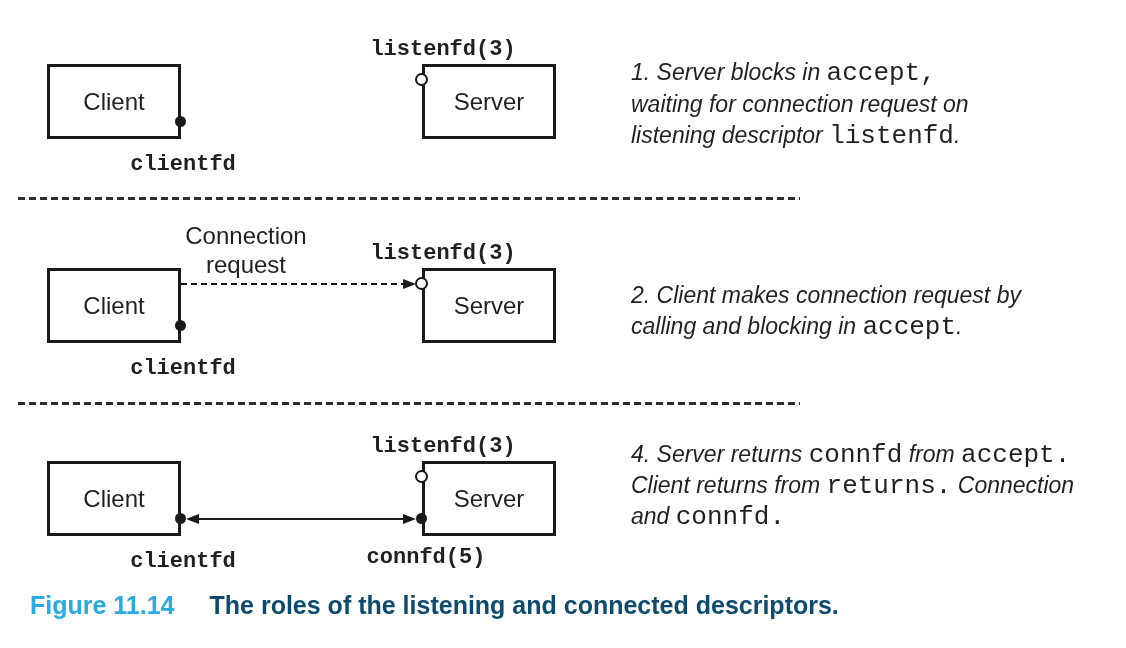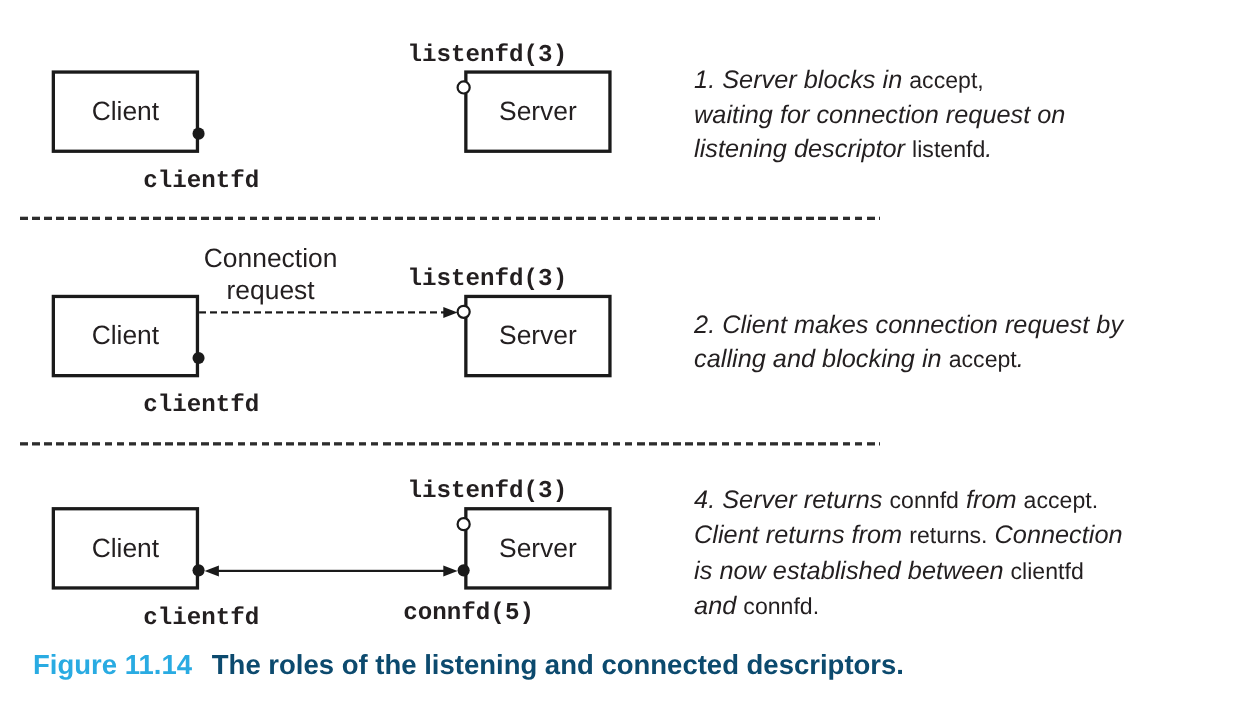--- a/index.html
+++ b/index.html
@@ -35,24 +35,24 @@
   .head-l{position:absolute;width:0;height:0;border-right:13px solid #1a1a1a;
           border-top:5px solid transparent;border-bottom:5px solid transparent;}
 
   
   .arrowlabel{position:absolute;left:171px;top:221px;width:150px;text-align:center;
               font-size:24px;line-height:29px;color:#231f20;}
 
   
   .note{position:absolute;left:631px;width:492px;font-style:italic;font-size:23px;
         line-height:31px;color:#231f20;}
-  .note .c{font-style:normal;font-family:Liberation Sans, sans-serif;font-size:21px;}
+  .note .c{font-style:normal;font-family:Liberation Mono, monospace;font-size:26px;}
 
   
-  .caption{position:absolute;left:30px;top:591px;display:flex;gap:18px;align-items:baseline;
+  .caption{position:absolute;left:30px;top:591px;display:flex;gap:35px;align-items:baseline;
            font-weight:bold;font-size:25px;}
   .cap-fig{color:#29abe2;white-space:nowrap;}
   .cap-title{color:#0c4a6e;white-space:nowrap;}
 </style>
 </head>
 <body>
 
 <div id="page">
 
   <div class="mono" style="left:368px;top:37px;">listenfd(3)</div>
@@ -110,21 +110,20 @@
   <div class="head-l" style="left:186px;top:514px;"></div>
   <div class="head-r" style="left:403px;top:514px;"></div>
   <div class="dot" style="left:175px;top:513px;"></div>
   <div class="dot" style="left:416px;top:513px;"></div>
   <div class="mono" style="left:108px;top:549px;">clientfd</div>
   <div class="mono" style="left:351px;top:545px;">connfd(5)</div>
 
   <div class="note" style="top:439px;line-height:30px;">
     <div><span class="i">4. Server returns </span><span class="c">connfd</span><span class="i"> from </span><span class="c">accept.</span></div>
     <div><span class="i">Client returns from </span><span class="c">returns.</span><span class="i"> Connection</span></div>
-    <div><span class="i">is now established between </span><span class="c">clientfd</span></div>
     <div><span class="i">and </span><span class="c">connfd.</span></div>
   </div>
 
   <div class="caption">
     <span class="cap-fig">Figure 11.14</span>
     <span class="cap-title">The roles of the listening and connected descriptors.</span>
   </div>
 
 </div>
 

